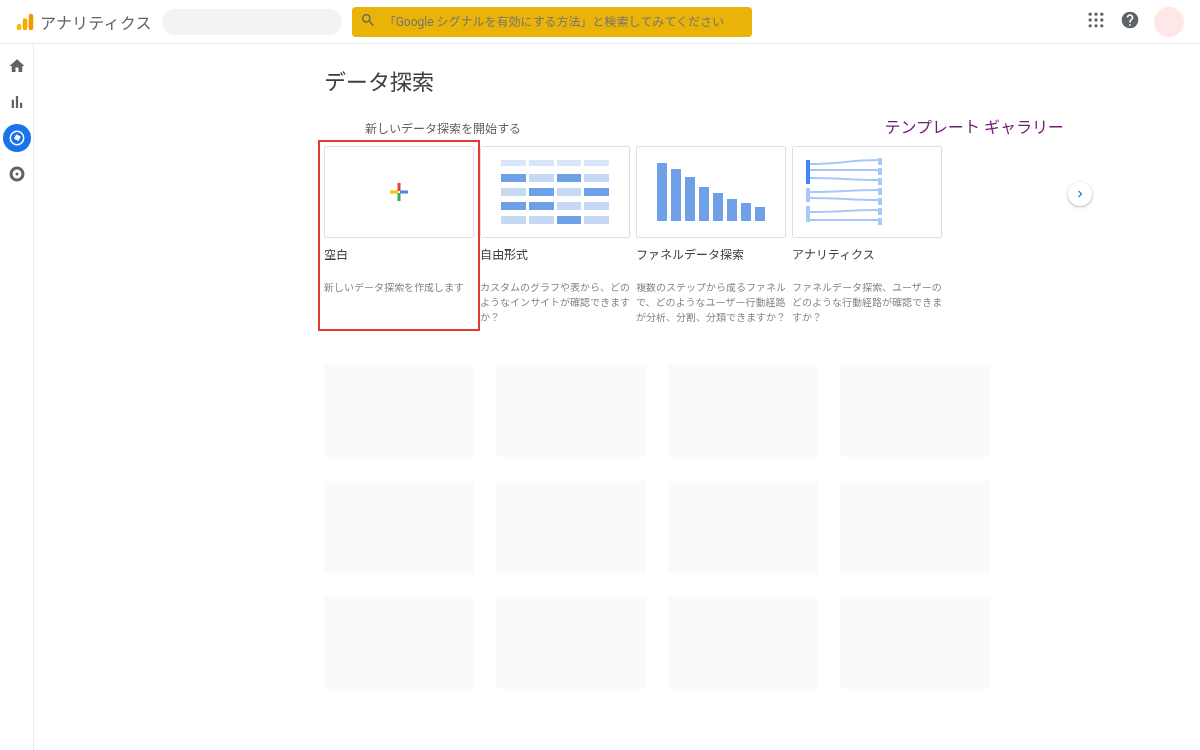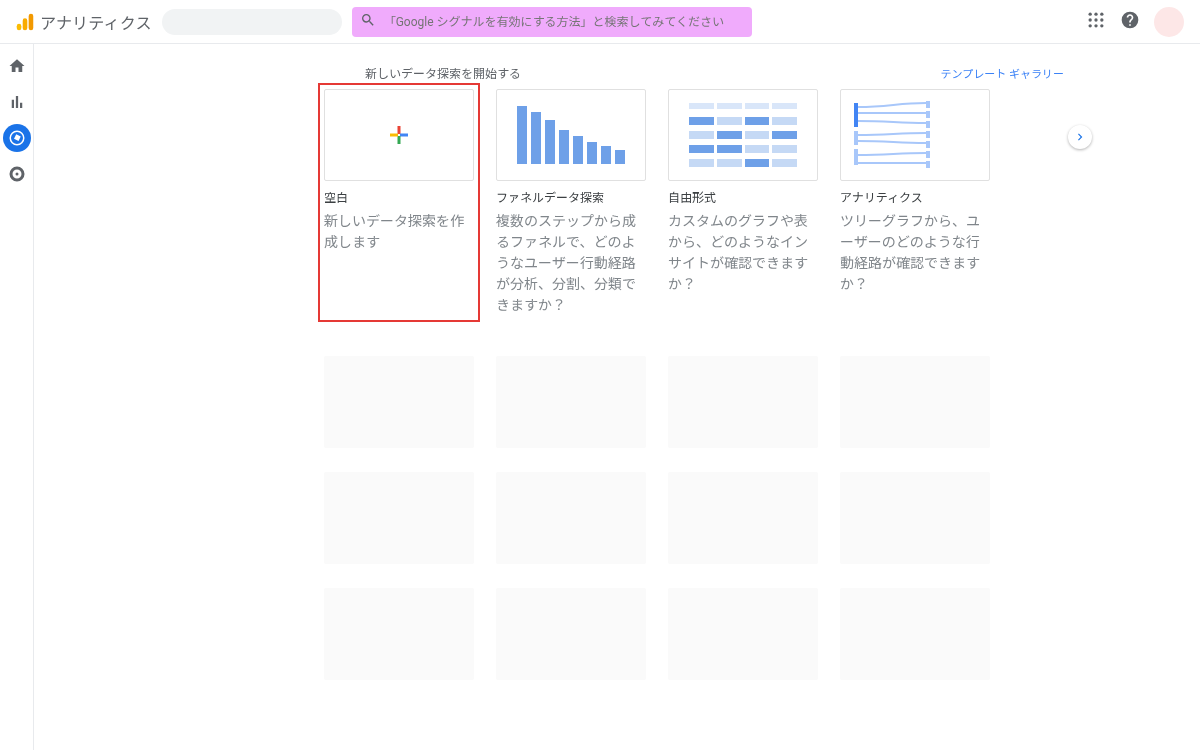--- a/index.html
+++ b/index.html
@@ -6,21 +6,21 @@
 body { background: #fff; width: 1200px; height: 750px; overflow: hidden; color: #202124; }
 
 
 .header { height: 44px; border-bottom: 1px solid #e8eaed; display: flex; align-items: center; padding: 0 8px; }
 .logo { width: 22px; height: 22px; margin-left: 6px; margin-right: 4px; }
 .logo .bar1 { fill: #fbbc04; }
 .logo .bar2 { fill: #f9ab00; }
 .logo .bar3 { fill: #f29900; }
 .app-title { font-size: 16px; font-weight: 400; color: #5f6368; letter-spacing: .2px; }
 .account-chip { flex: 0 0 auto; width: 180px; height: 26px; background: #f1f3f4; border-radius: 14px; margin-left: 10px; }
-.search-wrap { margin-left: 10px; width: 400px; height: 30px; background: #f0abfc; border-radius: 4px; display: flex; align-items: center; padding: 0 8px; }
+.search-wrap { margin-left: 10px; width: 400px; height: 30px; background: #eab308; border-radius: 4px; display: flex; align-items: center; padding: 0 8px; }
 .search-wrap svg { width: 16px; height: 16px; fill: #5f6368; }
 .search-input { border: none; background: transparent; outline: none; font-size: 12px; color: #5f6368; width: 100%; margin-left: 8px; }
 .header-spacer { flex: 1; }
 .header-right { display: flex; align-items: center; gap: 14px; margin-right: 8px; }
 .apps-icon svg, .help-icon svg { width: 20px; height: 20px; fill: #5f6368; }
 .avatar { width: 30px; height: 30px; border-radius: 50%; background: #fde7e7; }
 
 
 .shell { display: flex; height: calc(100% - 44px); }
 .sidebar { width: 34px; background: #fff; border-right: 1px solid #e8eaed; display: flex; flex-direction: column; align-items: center; padding-top: 8px; gap: 8px; }
@@ -28,28 +28,28 @@
 .sidebar-item.active { background: #1a73e8; }
 .sidebar-item svg { width: 18px; height: 18px; fill: #5f6368; }
 .sidebar-item.active svg { fill: #fff; }
 
 .main { flex: 1; overflow: auto; background: #fff; }
 .content { max-width: 740px; margin: 20px 0 0 290px; }
 .page-title { font-size: 22px; font-weight: 400; color: #3c4043; margin-bottom: 18px; }
 
 .section-row { display: flex; align-items: baseline; justify-content: space-between; margin-bottom: 8px; }
 .section-label { font-size: 12px; color: #5f6368; margin-left: 41px; }
-.gallery-link { font-size: 11px; color: #3b82f6; cursor: pointer; }
-
-.templates { display: flex; gap: 22px; position: relative; }
+.gallery-link { font-size: 16px; color: #701a75; cursor: pointer; }
+
+.templates { display: flex; gap: 6px; position: relative; }
 .template-card { width: 150px; cursor: pointer; }
 .template-card.highlight { outline: 2px solid #e53935; outline-offset: 4px; }
 .thumb { width: 150px; height: 92px; border: 1px solid #e0e0e0; border-radius: 2px; background: #fff; display: flex; align-items: center; justify-content: center; overflow: hidden; }
 .t-title { font-size: 12px; color: #3c4043; margin-top: 10px; line-height: 1.3; }
-.t-desc { font-size: 14px; color: #80868b; margin-top: 4px; line-height: 1.5; }
+.t-desc { font-size: 10px; color: #80868b; margin-top: 16px; line-height: 1.5; }
 
 .next-btn { position: absolute; right: -28px; top: 36px; width: 24px; height: 24px; border-radius: 50%; background: #fff; box-shadow: 0 1px 3px rgba(0,0,0,.3); display: flex; align-items: center; justify-content: center; cursor: pointer; }
 .next-btn svg { width: 14px; height: 14px; fill: #1a73e8; }
 
 
 .blurred-area { margin-top: 40px; display: grid; grid-template-columns: repeat(4, 150px); gap: 24px 22px; }
 .blurred-area div { height: 92px; background: #fafafa; border-radius: 2px; }
 
 .freeform-art { width: 120px; height: 72px; display: flex; flex-direction: column; justify-content: center; gap: 6px; padding: 4px 6px; }
 .freeform-art .row { display: flex; gap: 3px; }
@@ -130,94 +130,95 @@
     </div>
     <div class="sidebar-item">
       <svg viewBox="0 0 24 24">
           <path d="M12 2a10 10 0 100 20 10 10 0 000-20zm0 4a6 6 0 110 12 6 6 0 010-12zm0 4a2 2 0 100 4 2 2 0 000-4z"></path>
         </svg>
     </div>
   </div>
 
   <div class="main">
     <div class="content">
+      <h1 class="page-title">データ探索</h1>
       <div class="section-row">
         <div class="section-label">新しいデータ探索を開始する</div>
         <div class="gallery-link">テンプレート ギャラリー</div>
       </div>
 
       <div class="templates">
 
         <div class="template-card highlight">
           <div class="thumb">
             <svg width="24" height="24" viewBox="0 0 24 24">
               <rect x="10.5" y="3" width="3" height="8" fill="#ea4335"></rect>
               <rect x="13" y="10.5" width="8" height="3" fill="#4285f4"></rect>
               <rect x="10.5" y="13" width="3" height="8" fill="#34a853"></rect>
               <rect x="3" y="10.5" width="8" height="3" fill="#fbbc04"></rect>
             </svg>
           </div>
           <div class="t-title">空白</div>
           <div class="t-desc">新しいデータ探索を作成します</div>
+        </div>
+
+        <div class="template-card">
+          <div class="thumb">
+            <div class="freeform-art">
+              <div class="row">
+                  <div class="head"></div>
+                  <div class="head"></div>
+                  <div class="head"></div>
+                  <div class="head"></div>
+                </div>
+              <div class="row">
+                  <div class="cell d"></div>
+                  <div class="cell"></div>
+                  <div class="cell d"></div>
+                  <div class="cell"></div>
+                </div>
+              <div class="row">
+                  <div class="cell"></div>
+                  <div class="cell d"></div>
+                  <div class="cell"></div>
+                  <div class="cell d"></div>
+                </div>
+              <div class="row">
+                  <div class="cell d"></div>
+                  <div class="cell d"></div>
+                  <div class="cell"></div>
+                  <div class="cell"></div>
+                </div>
+              <div class="row">
+                  <div class="cell"></div>
+                  <div class="cell"></div>
+                  <div class="cell d"></div>
+                  <div class="cell"></div>
+                </div>
+            </div>
+          </div>
+          <div class="t-title">自由形式</div>
+          <div class="t-desc">カスタムのグラフや表から、どのようなインサイトが確認できますか？</div>
         </div>
 
         <div class="template-card">
           <div class="thumb">
             <div class="funnel-art">
               <div class="bar" style="height:58px"></div>
               <div class="bar" style="height:52px"></div>
               <div class="bar" style="height:44px"></div>
               <div class="bar" style="height:34px"></div>
               <div class="bar" style="height:28px"></div>
               <div class="bar" style="height:22px"></div>
               <div class="bar" style="height:18px"></div>
               <div class="bar" style="height:14px"></div>
             </div>
           </div>
           <div class="t-title">ファネルデータ探索</div>
           <div class="t-desc">複数のステップから成るファネルで、どのようなユーザー行動経路が分析、分割、分類できますか？</div>
-        </div>
-
-        <div class="template-card">
-          <div class="thumb">
-            <div class="freeform-art">
-              <div class="row">
-                  <div class="head"></div>
-                  <div class="head"></div>
-                  <div class="head"></div>
-                  <div class="head"></div>
-                </div>
-              <div class="row">
-                  <div class="cell d"></div>
-                  <div class="cell"></div>
-                  <div class="cell d"></div>
-                  <div class="cell"></div>
-                </div>
-              <div class="row">
-                  <div class="cell"></div>
-                  <div class="cell d"></div>
-                  <div class="cell"></div>
-                  <div class="cell d"></div>
-                </div>
-              <div class="row">
-                  <div class="cell d"></div>
-                  <div class="cell d"></div>
-                  <div class="cell"></div>
-                  <div class="cell"></div>
-                </div>
-              <div class="row">
-                  <div class="cell"></div>
-                  <div class="cell"></div>
-                  <div class="cell d"></div>
-                  <div class="cell"></div>
-                </div>
-            </div>
-          </div>
-          <div class="t-title">自由形式</div>
-          <div class="t-desc">カスタムのグラフや表から、どのようなインサイトが確認できますか？</div>
         </div>
 
         <div class="template-card">
           <div class="thumb">
             <div class="path-art">
               <div class="src" style="top:6px;height:24px"></div>
               <div class="src" style="top:34px;height:14px;background:#a8c7fa"></div>
               <div class="src" style="top:52px;height:16px;background:#a8c7fa"></div>
               <div class="dst" style="top:4px"></div>
               <div class="dst" style="top:14px"></div>
@@ -231,21 +232,21 @@
                 <path d="M0 12 C30 12 40 12 68 12" stroke="#a8c7fa" stroke-width="2" fill="none"></path>
                 <path d="M0 20 C30 20 40 22 68 22" stroke="#a8c7fa" stroke-width="2" fill="none"></path>
                 <path d="M0 34 C30 34 40 32 68 32" stroke="#a8c7fa" stroke-width="2" fill="none"></path>
                 <path d="M0 40 C30 40 40 42 68 42" stroke="#a8c7fa" stroke-width="2" fill="none"></path>
                 <path d="M0 54 C30 54 40 52 68 52" stroke="#a8c7fa" stroke-width="2" fill="none"></path>
                 <path d="M0 62 C30 62 40 62 68 62" stroke="#a8c7fa" stroke-width="2" fill="none"></path>
               </svg>
             </div>
           </div>
           <div class="t-title">アナリティクス</div>
-          <div class="t-desc">ツリーグラフから、ユーザーのどのような行動経路が確認できますか？</div>
+          <div class="t-desc">ファネルデータ探索、ユーザーのどのような行動経路が確認できますか？</div>
         </div>
 
         <div class="next-btn">
           <svg viewBox="0 0 24 24">
               <path d="M8.59 16.59L13.17 12 8.59 7.41 10 6l6 6-6 6z"></path>
             </svg>
         </div>
       </div>
 
       <div class="blurred-area">

